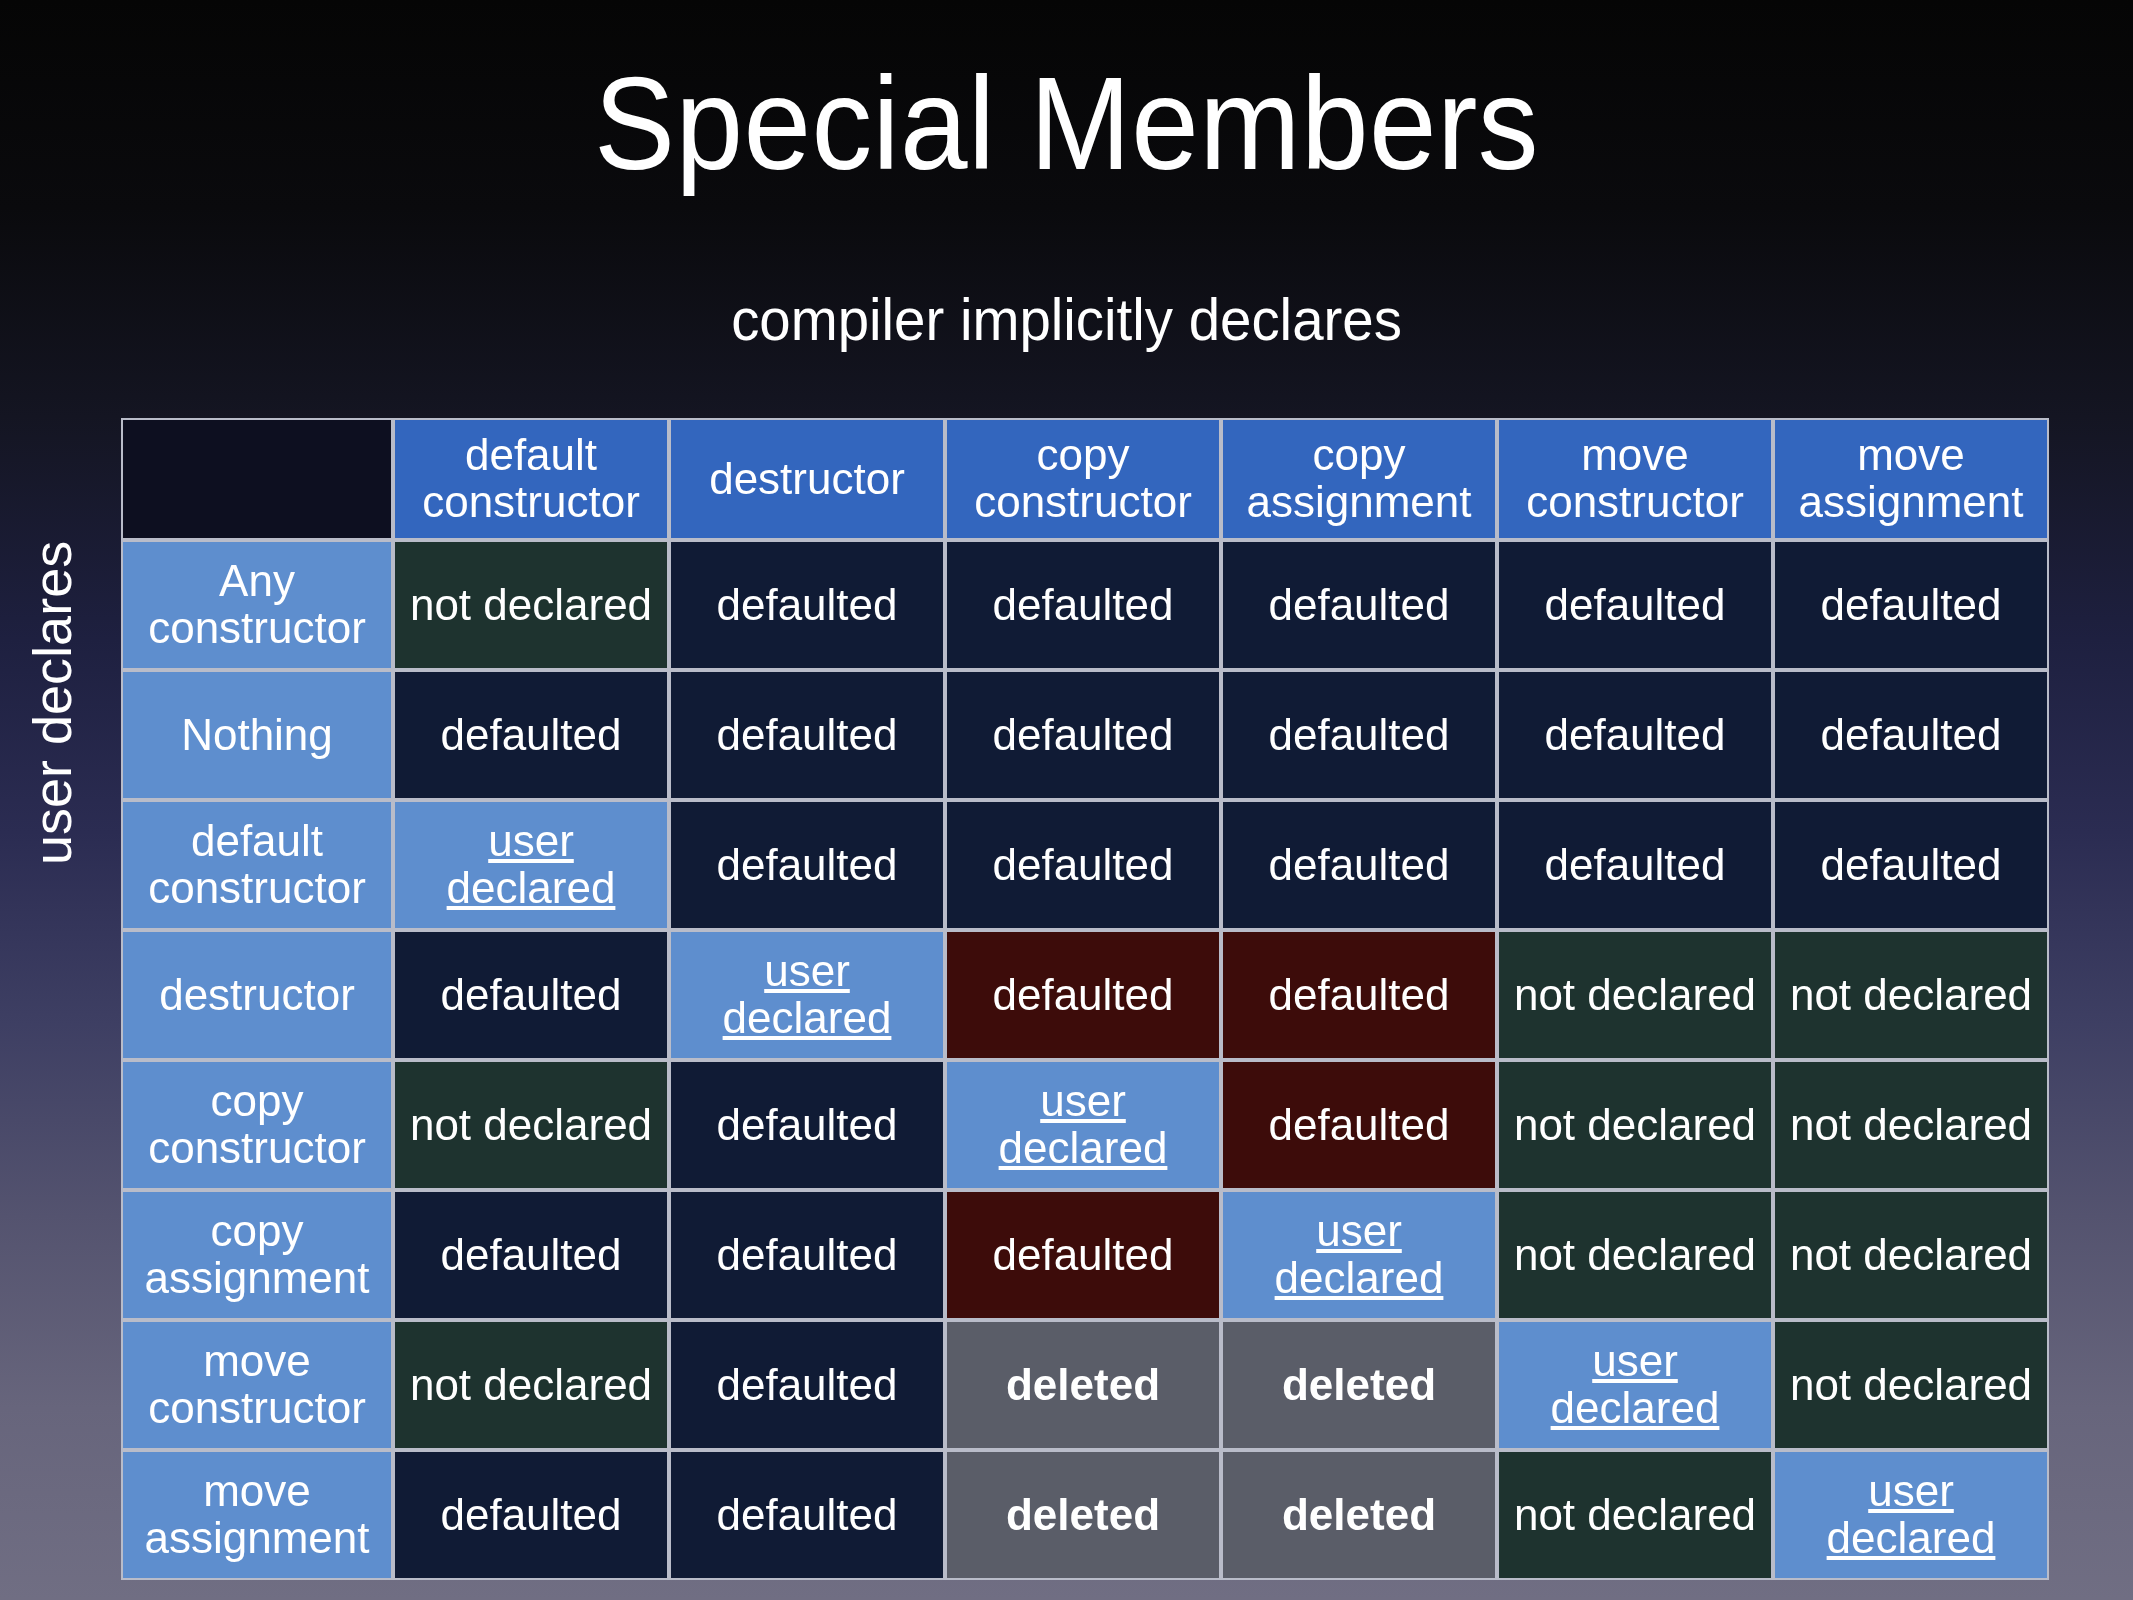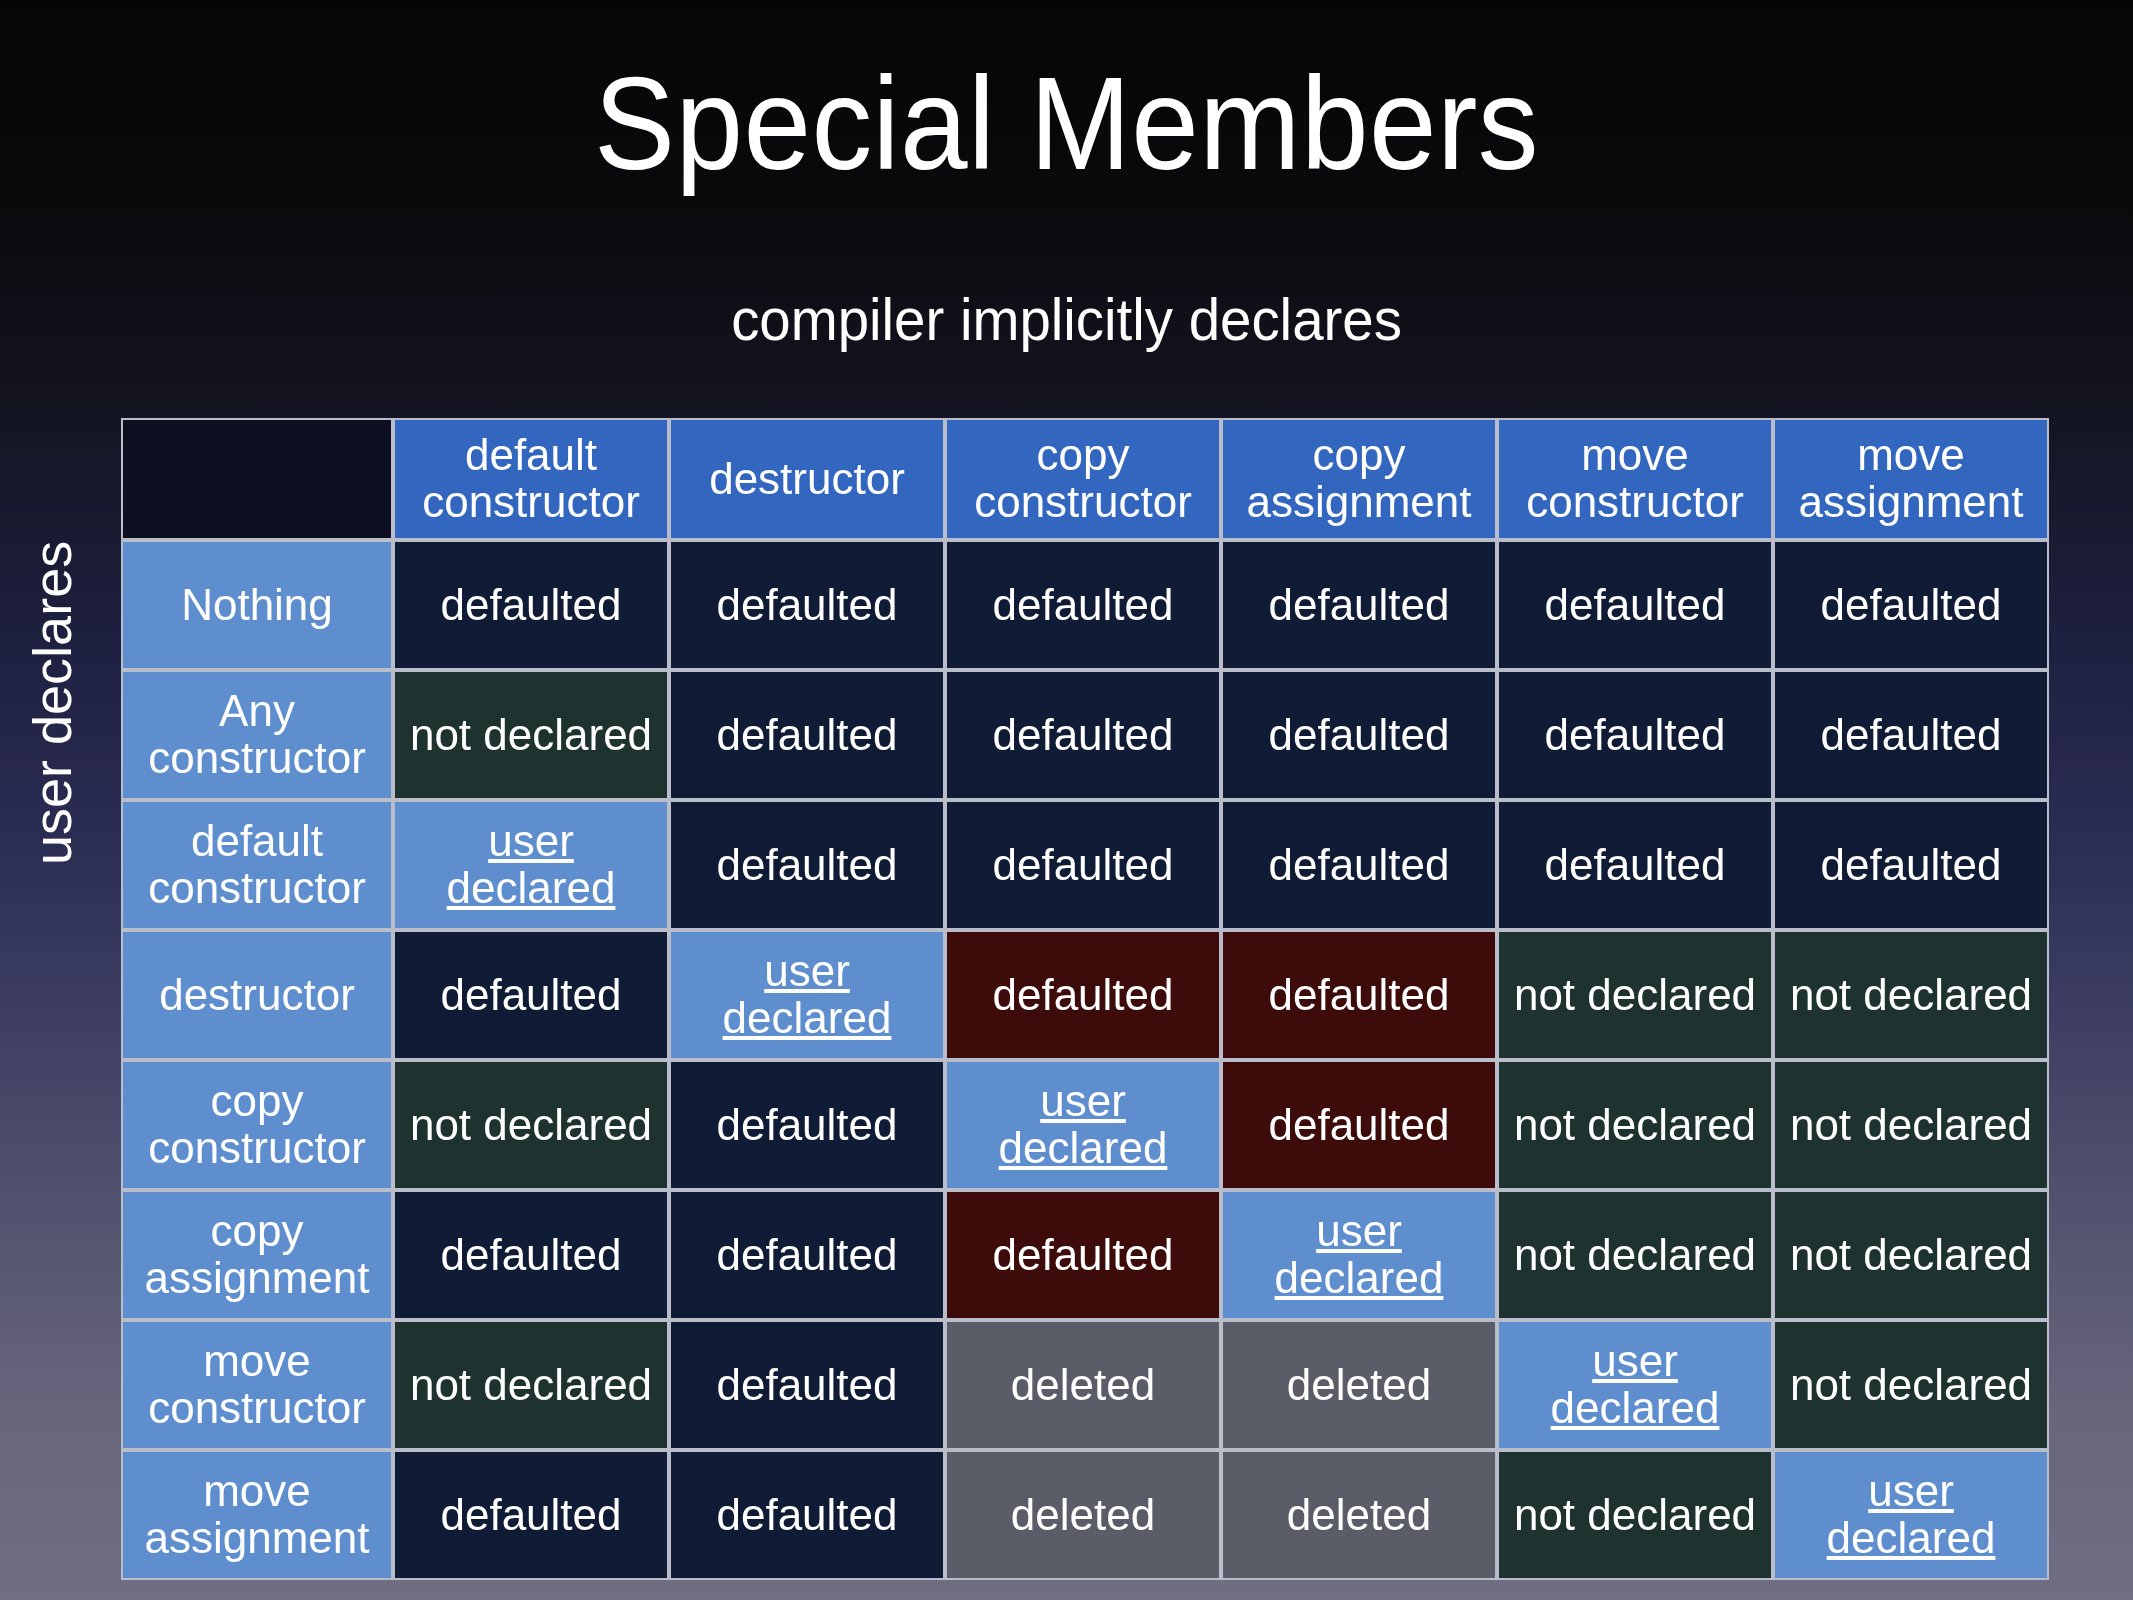--- a/index.html
+++ b/index.html
@@ -99,21 +99,21 @@
   .col-data    { width: 276px; }
 
   
   .c-corner      { background: #0d0f20; }
   .c-colhead     { background: #3366be; }
   .c-rowhead     { background: #5e8ece; }
   .c-defaulted   { background: #101b35; }
   .c-notdeclared { background: #1e332f; }
   .c-userdeclared{ background: #5e8ece; text-decoration: underline; }
   .c-red         { background: #3d0c0a; }
-  .c-deleted     { background: #5a5d68; }
+  .c-deleted     { background: #5a5d68; font-weight: bold; }
 </style>
 </head>
 <body>
 
 <div id="slide-title">Special Members</div>
 
 <div id="slide-subtitle">compiler implicitly declares</div>
 
 <div id="user-declares-label">user declares</div>
 
@@ -122,31 +122,31 @@
       <tr class="header-row">
         <td class="c-corner col-rowhead"></td>
         <td class="c-colhead col-data">default constructor</td>
         <td class="c-colhead col-data">destructor</td>
         <td class="c-colhead col-data">copy constructor</td>
         <td class="c-colhead col-data">copy assignment</td>
         <td class="c-colhead col-data">move constructor</td>
         <td class="c-colhead col-data">move assignment</td>
       </tr>
       <tr class="body-row">
+        <td class="c-rowhead col-rowhead">Any constructor</td>
+        <td class="c-notdeclared col-data">not declared</td>
+        <td class="c-defaulted col-data">defaulted</td>
+        <td class="c-defaulted col-data">defaulted</td>
+        <td class="c-defaulted col-data">defaulted</td>
+        <td class="c-defaulted col-data">defaulted</td>
+        <td class="c-defaulted col-data">defaulted</td>
+      </tr>
+      <tr class="body-row">
         <td class="c-rowhead col-rowhead">Nothing</td>
         <td class="c-defaulted col-data">defaulted</td>
-        <td class="c-defaulted col-data">defaulted</td>
-        <td class="c-defaulted col-data">defaulted</td>
-        <td class="c-defaulted col-data">defaulted</td>
-        <td class="c-defaulted col-data">defaulted</td>
-        <td class="c-defaulted col-data">defaulted</td>
-      </tr>
-      <tr class="body-row">
-        <td class="c-rowhead col-rowhead">Any constructor</td>
-        <td class="c-notdeclared col-data">not declared</td>
         <td class="c-defaulted col-data">defaulted</td>
         <td class="c-defaulted col-data">defaulted</td>
         <td class="c-defaulted col-data">defaulted</td>
         <td class="c-defaulted col-data">defaulted</td>
         <td class="c-defaulted col-data">defaulted</td>
       </tr>
       <tr class="body-row">
         <td class="c-rowhead col-rowhead">default constructor</td>
         <td class="c-userdeclared col-data">user declared</td>
         <td class="c-defaulted col-data">defaulted</td>

